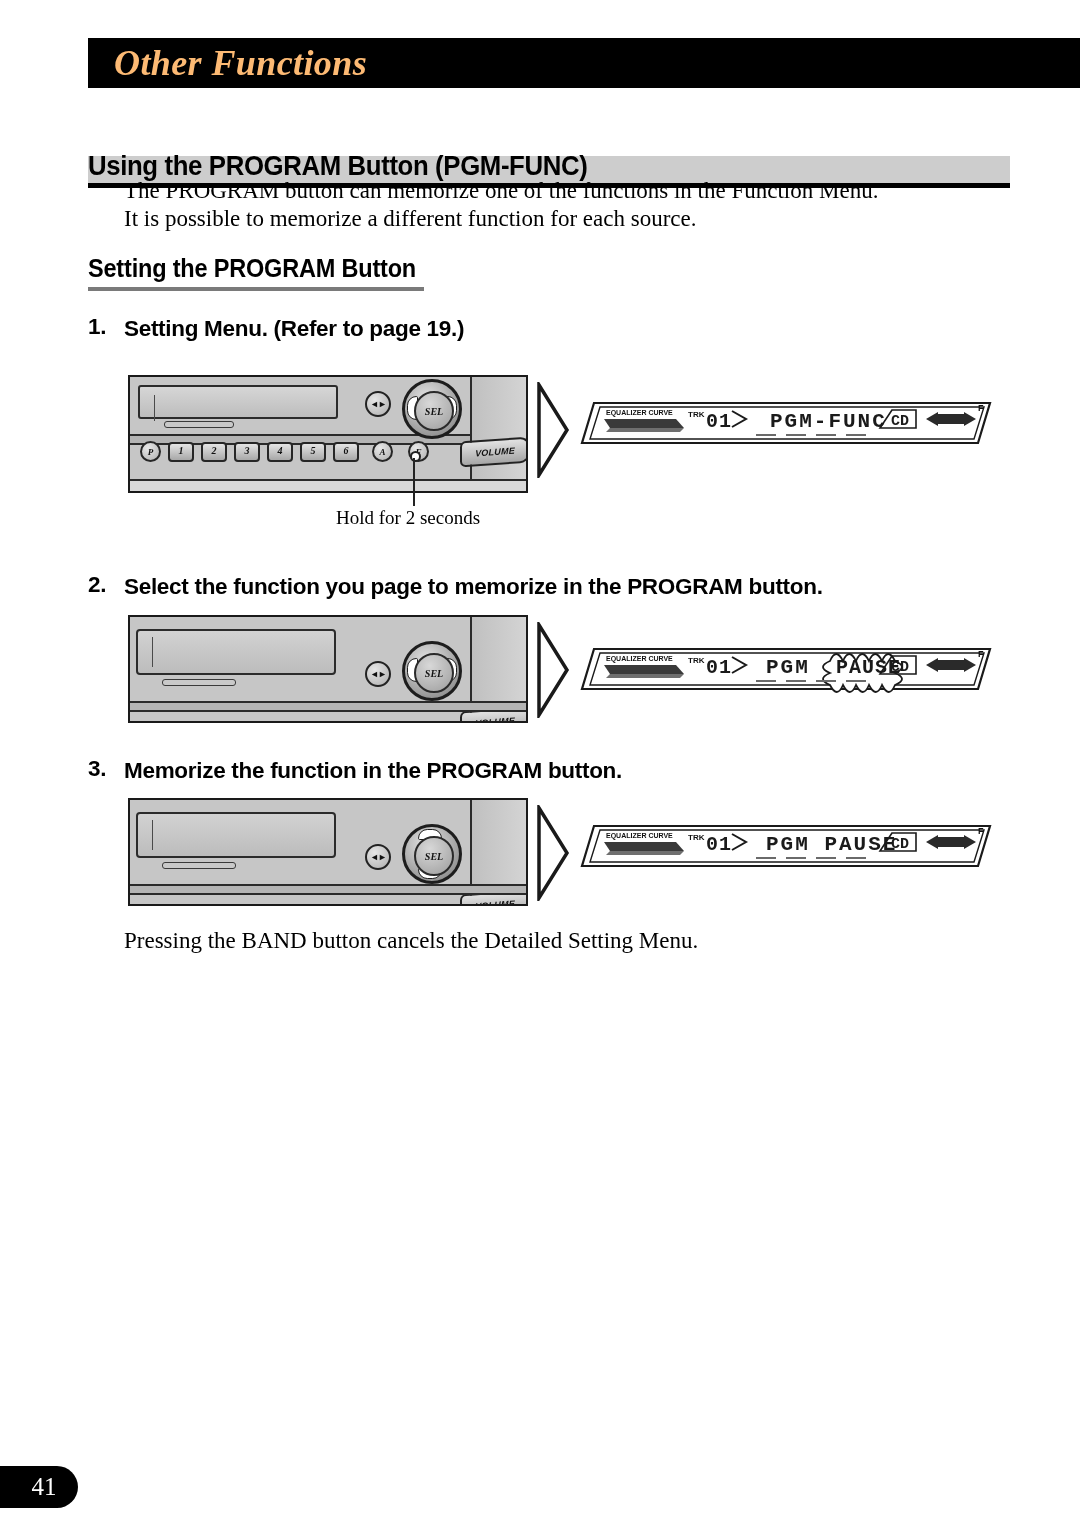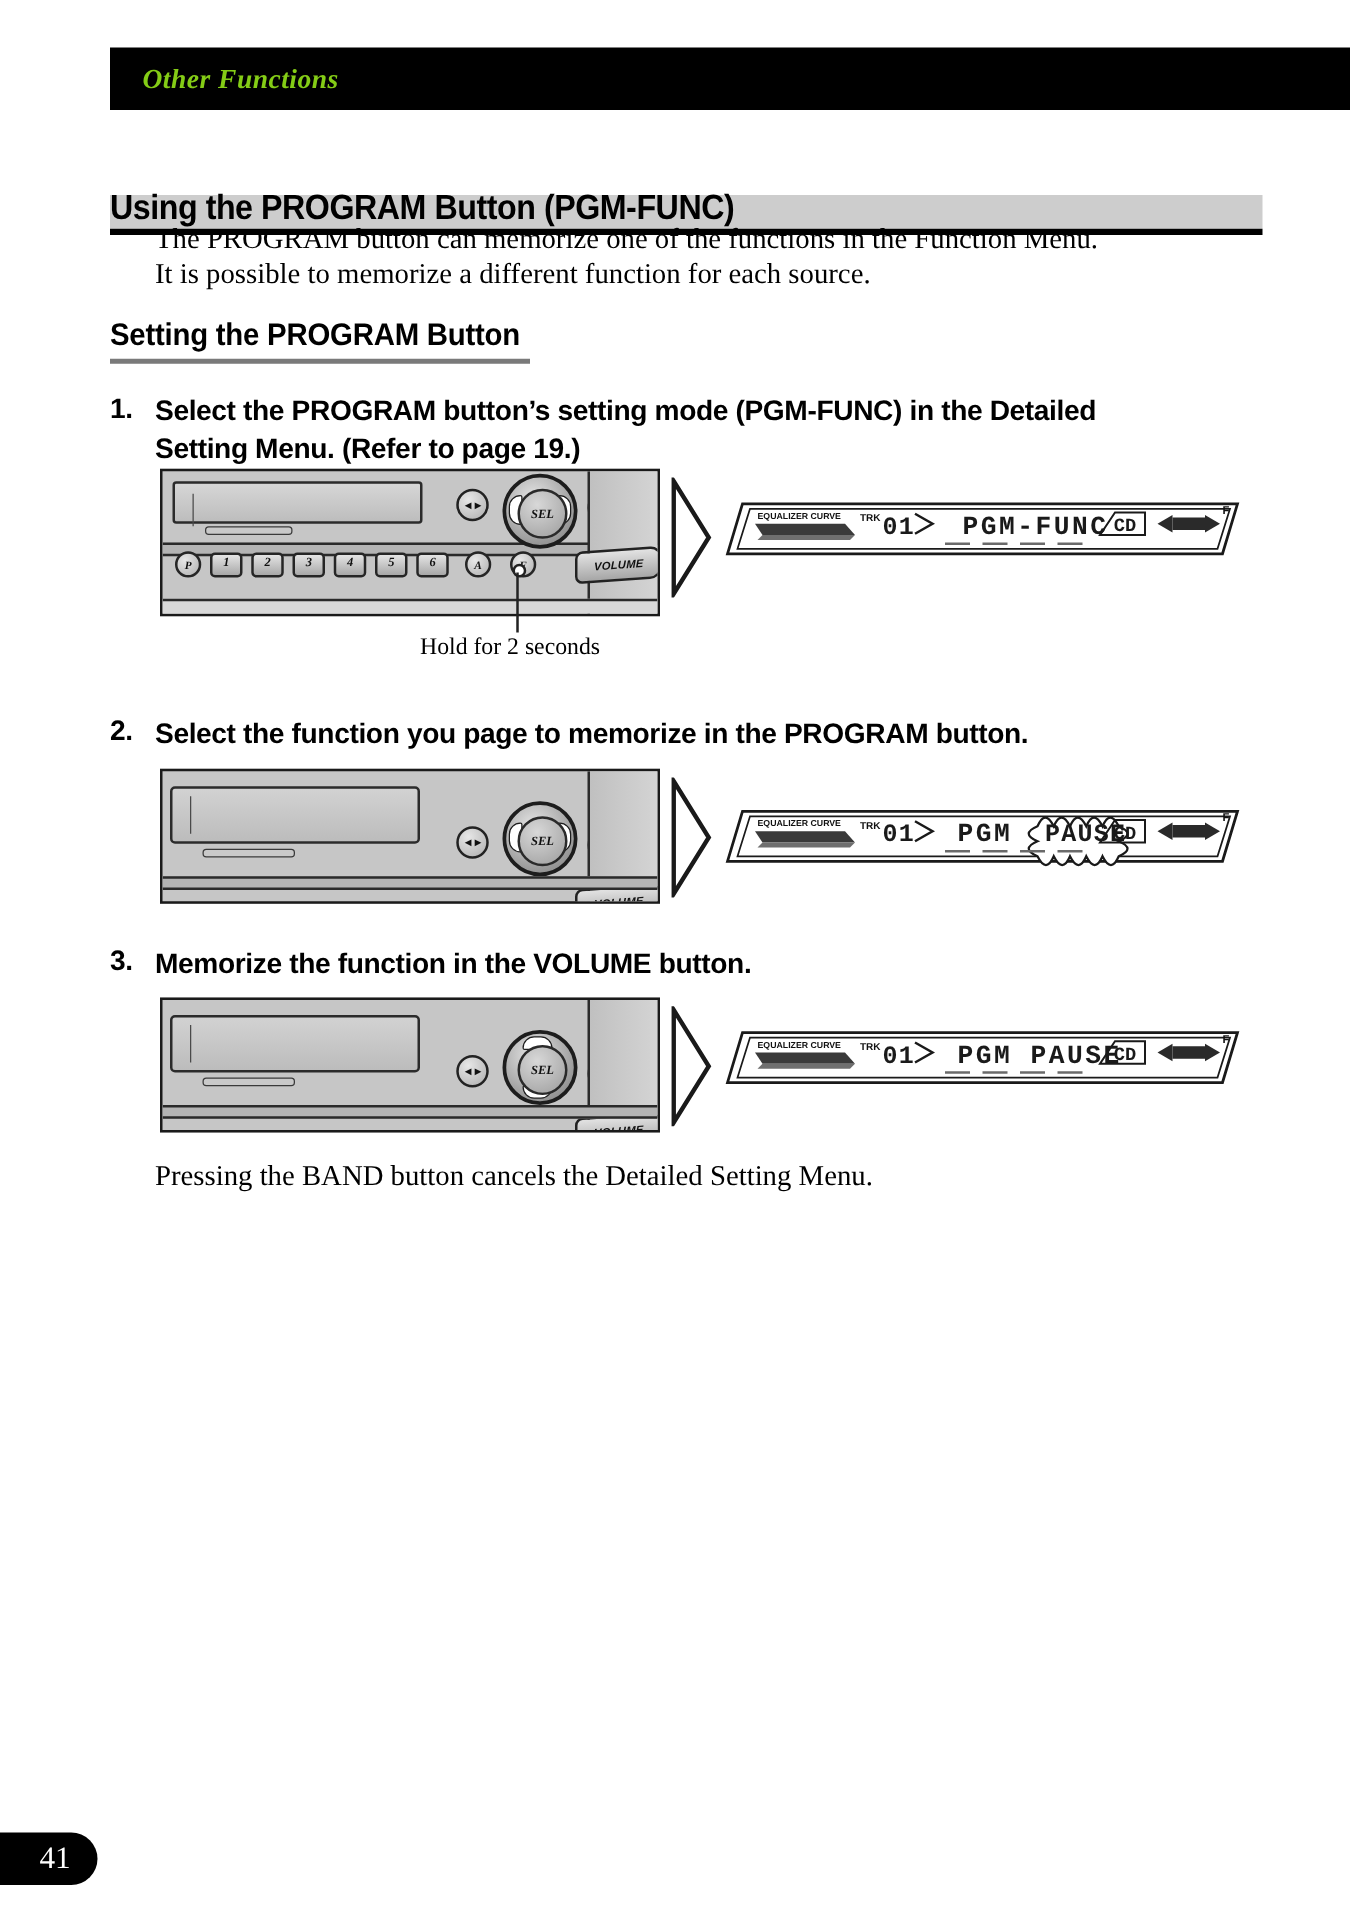--- a/index.html
+++ b/index.html
@@ -21,25 +21,25 @@
     position: absolute;
     left: 88px;
     top: 38px;
     width: 992px;
     height: 50px;
     background: #000000;
     display: flex;
     align-items: center;
   }
   .page-banner-title {
-    color: #84cc16;
+    color: #fdba74;
     font-family: "Liberation Serif", serif;
     font-style: italic;
     font-weight: bold;
-    font-size: 22px;
+    font-size: 36px;
     letter-spacing: 0.4px;
     padding-left: 26px;
     white-space: nowrap;
   }
 
   
   .section-head {
     position: absolute;
     left: 88px;
     top: 124px;
@@ -445,21 +445,20 @@
 <div class="body-para" id="intro-line-2">It is possible to memorize a different function for each source.</div>
 
 <div class="sub-head">
   <span class="sub-head-text">Setting the PROGRAM Button</span>
   <div class="sub-head-rule"></div>
 </div>
 
 <div class="step" id="step1">
   <div class="step-num">1.</div>
   <div class="step-text">
-    <span>Select the PROGRAM button’s setting mode (PGM-FUNC) in the Detailed</span>
     <span>Setting Menu. (Refer to page 19.)</span>
   </div>
 </div>
 
 <div class="figure-row" id="fig1">
 
   <div class="unit unit-tall">
     <div class="unit-face">
       <div class="door">
         <div class="door-inner-line"></div>
@@ -629,21 +628,21 @@
         <polygon points="358,27 384,27 384,37 358,37"></polygon>
       </g>
       <text x="398" y="24" font-family="Liberation Sans, sans-serif" font-size="9" font-weight="bold" fill="#111">F</text>
     </svg>
   </div>
 </div>
 
 <div class="step" id="step3">
   <div class="step-num">3.</div>
   <div class="step-text">
-    <span>Memorize the function in the VOLUME button.</span>
+    <span>Memorize the function in the PROGRAM button.</span>
   </div>
 </div>
 
 <div class="figure-row" id="fig3">
 
   <div class="unit unit-short">
     <div class="unit-face">
       <div class="door-wide">
         <div class="door-inner-line" style="top:6px; height:30px;"></div>
       </div>

